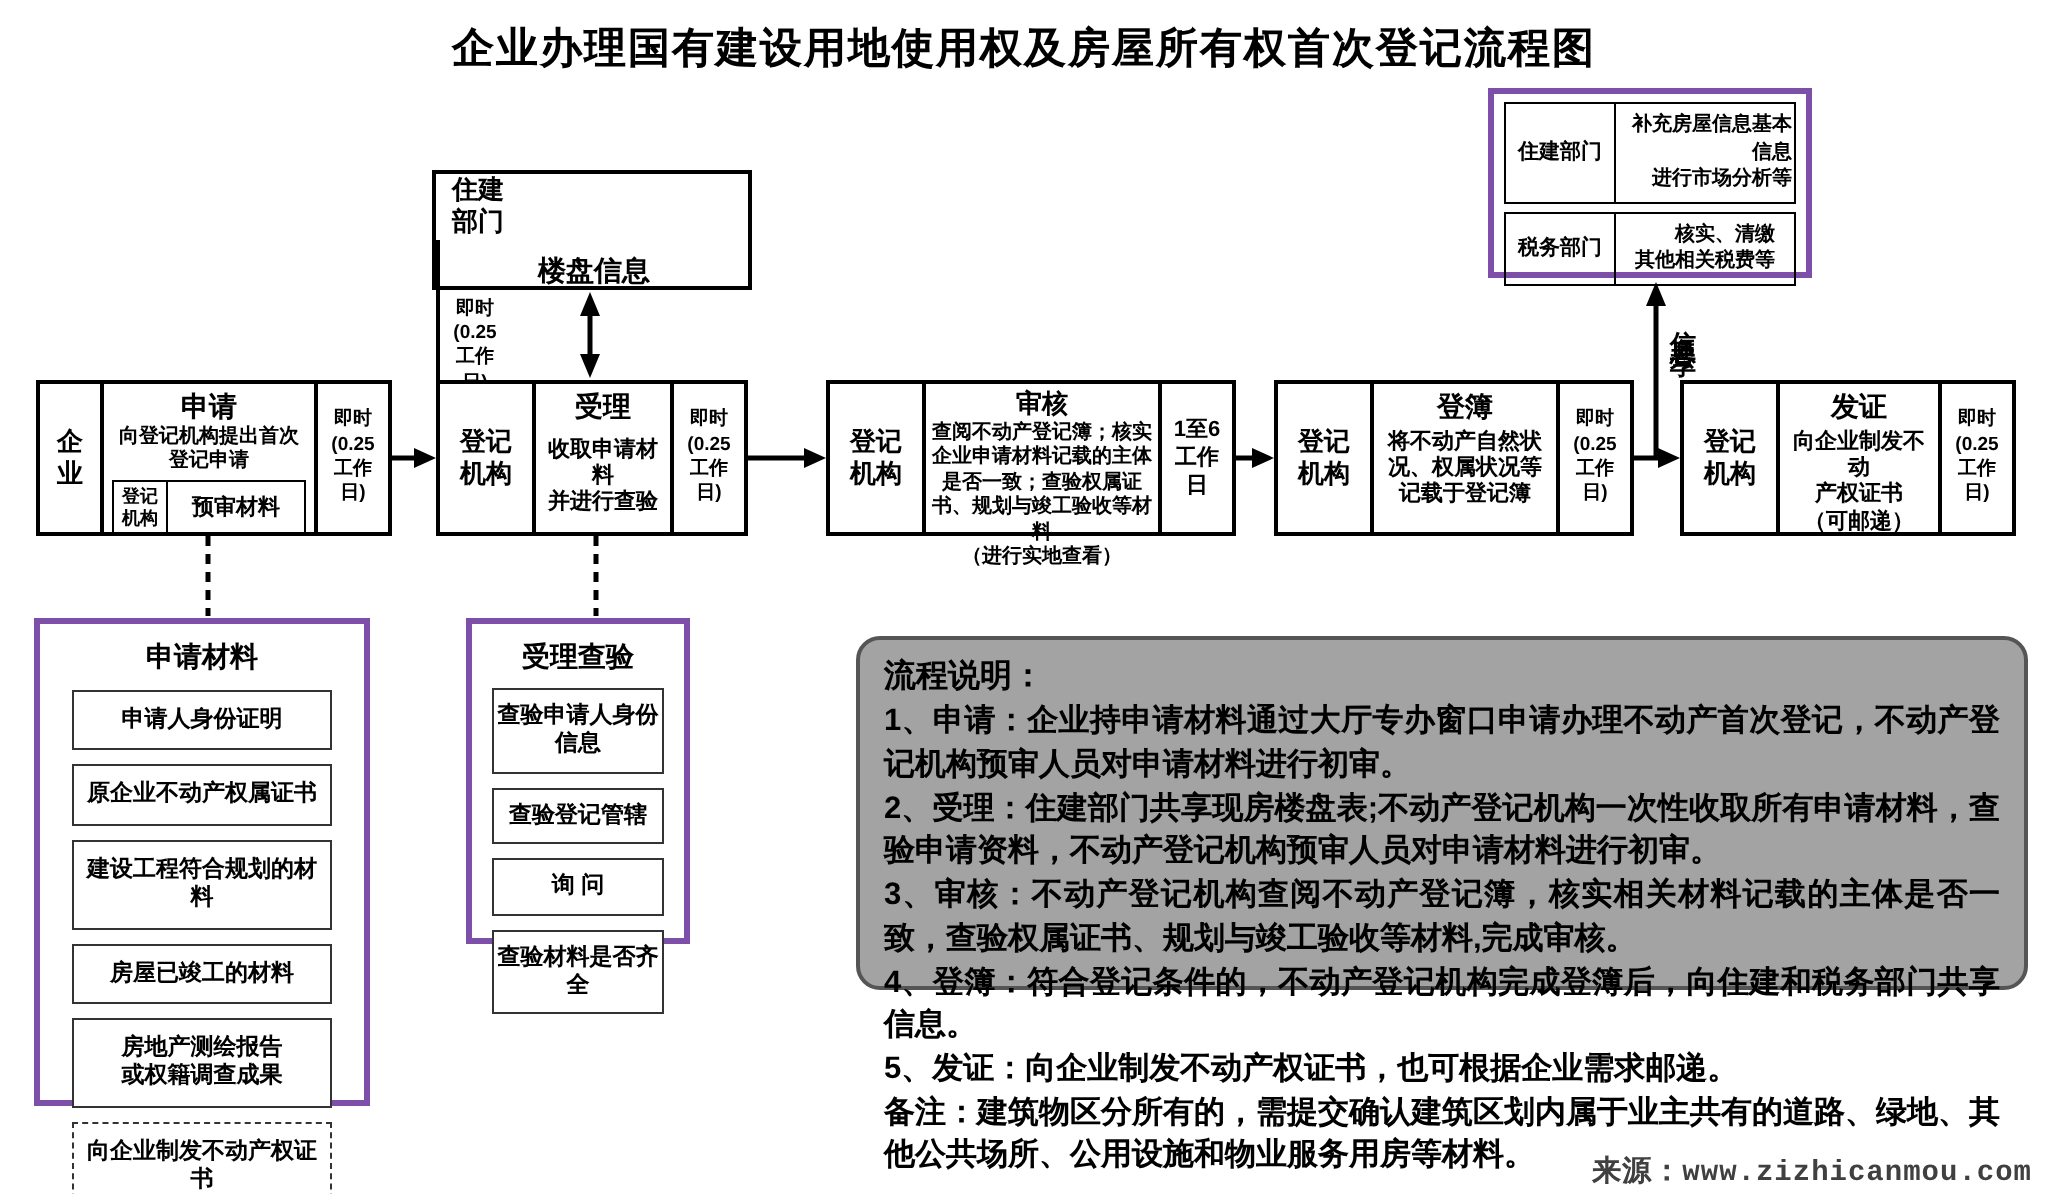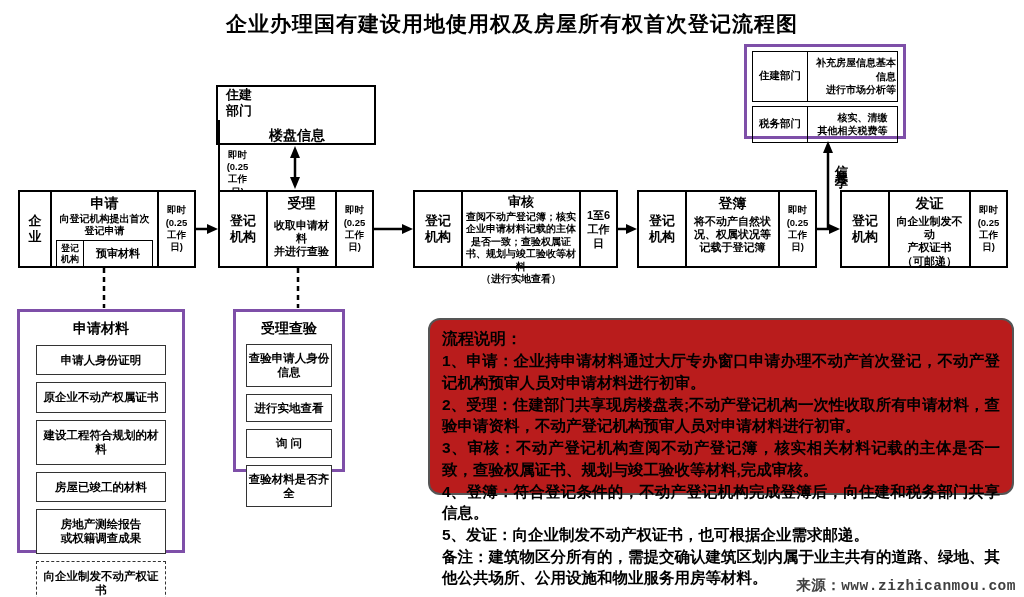--- a/index.html
+++ b/index.html
@@ -40,21 +40,21 @@
   
   .info-row{display:flex;border:1.5px solid #000;margin:4px 5px;box-sizing:border-box;}
   .info-dept{width:52px;display:flex;align-items:center;justify-content:center;
              border-right:1.5px solid #000;font-weight:bold;font-size:10.5px;padding:6px 1px;}
   .info-desc{flex:1;display:flex;align-items:center;justify-content:center;text-align:right;
              font-weight:bold;font-size:10px;line-height:1.35;padding:4px 1px;}
   
   .notes{
     position:absolute;left:428px;top:318px;width:586px;height:177px;
     border:2px solid #555;border-radius:12px;box-sizing:border-box;
-    padding:8px 12px 6px 12px;background:#b91c1c;
+    padding:8px 12px 6px 12px;background:#a3a3a3;
   }
   .notes p{margin:0;font-size:15.5px;font-weight:bold;line-height:1.4;text-align:justify;}
   .notes .nt{font-size:16px;}
   .share-label{
     position:absolute;left:832px;top:155px;writing-mode:vertical-rl;
     font-size:13px;font-weight:bold;letter-spacing:3px;
   }
   .watermark{
     position:absolute;right:8px;bottom:2px;color:#404040;
     font-family:"Liberation Mono","DejaVu Sans Mono",monospace;
@@ -177,21 +177,21 @@
   <div class="item">建设工程符合规划的材料</div>
   <div class="item">房屋已竣工的材料</div>
   <div class="item ws">房地产测绘报告
 或权籍调查成果</div>
   <div class="item item-dashed">向企业制发不动产权证书</div>
 </div>
 
 <div class="pbox" style="left:233px;top:309px;width:112px;height:163px;">
   <div class="pbox-title">受理查验</div>
   <div class="item" style="margin:6px 10px 0 10px;padding:6px 1px;">查验申请人身份信息</div>
-  <div class="item" style="margin:7px 10px 0 10px;padding:6px 1px;">进行实地查看</div>
+  <div class="item" style="margin:7px 10px 0 10px;padding:6px 1px;">查验登记管辖</div>
   <div class="item" style="margin:7px 10px 0 10px;padding:6px 1px;">询  问</div>
   <div class="item" style="margin:7px 10px 0 10px;padding:6px 1px;">查验材料是否齐全</div>
 </div>
 
 <div class="notes">
   <p class="nt">流程说明：</p>
   <p>1、申请：企业持申请材料通过大厅专办窗口申请办理不动产首次登记，不动产登记机构预审人员对申请材料进行初审。</p>
   <p>2、受理：住建部门共享现房楼盘表;不动产登记机构一次性收取所有申请材料，查验申请资料，不动产登记机构预审人员对申请材料进行初审。</p>
   <p>3、审核：不动产登记机构查阅不动产登记簿，核实相关材料记载的主体是否一致，查验权属证书、规划与竣工验收等材料,完成审核。</p>
   <p>4、登簿：符合登记条件的，不动产登记机构完成登簿后，向住建和税务部门共享信息。</p>

